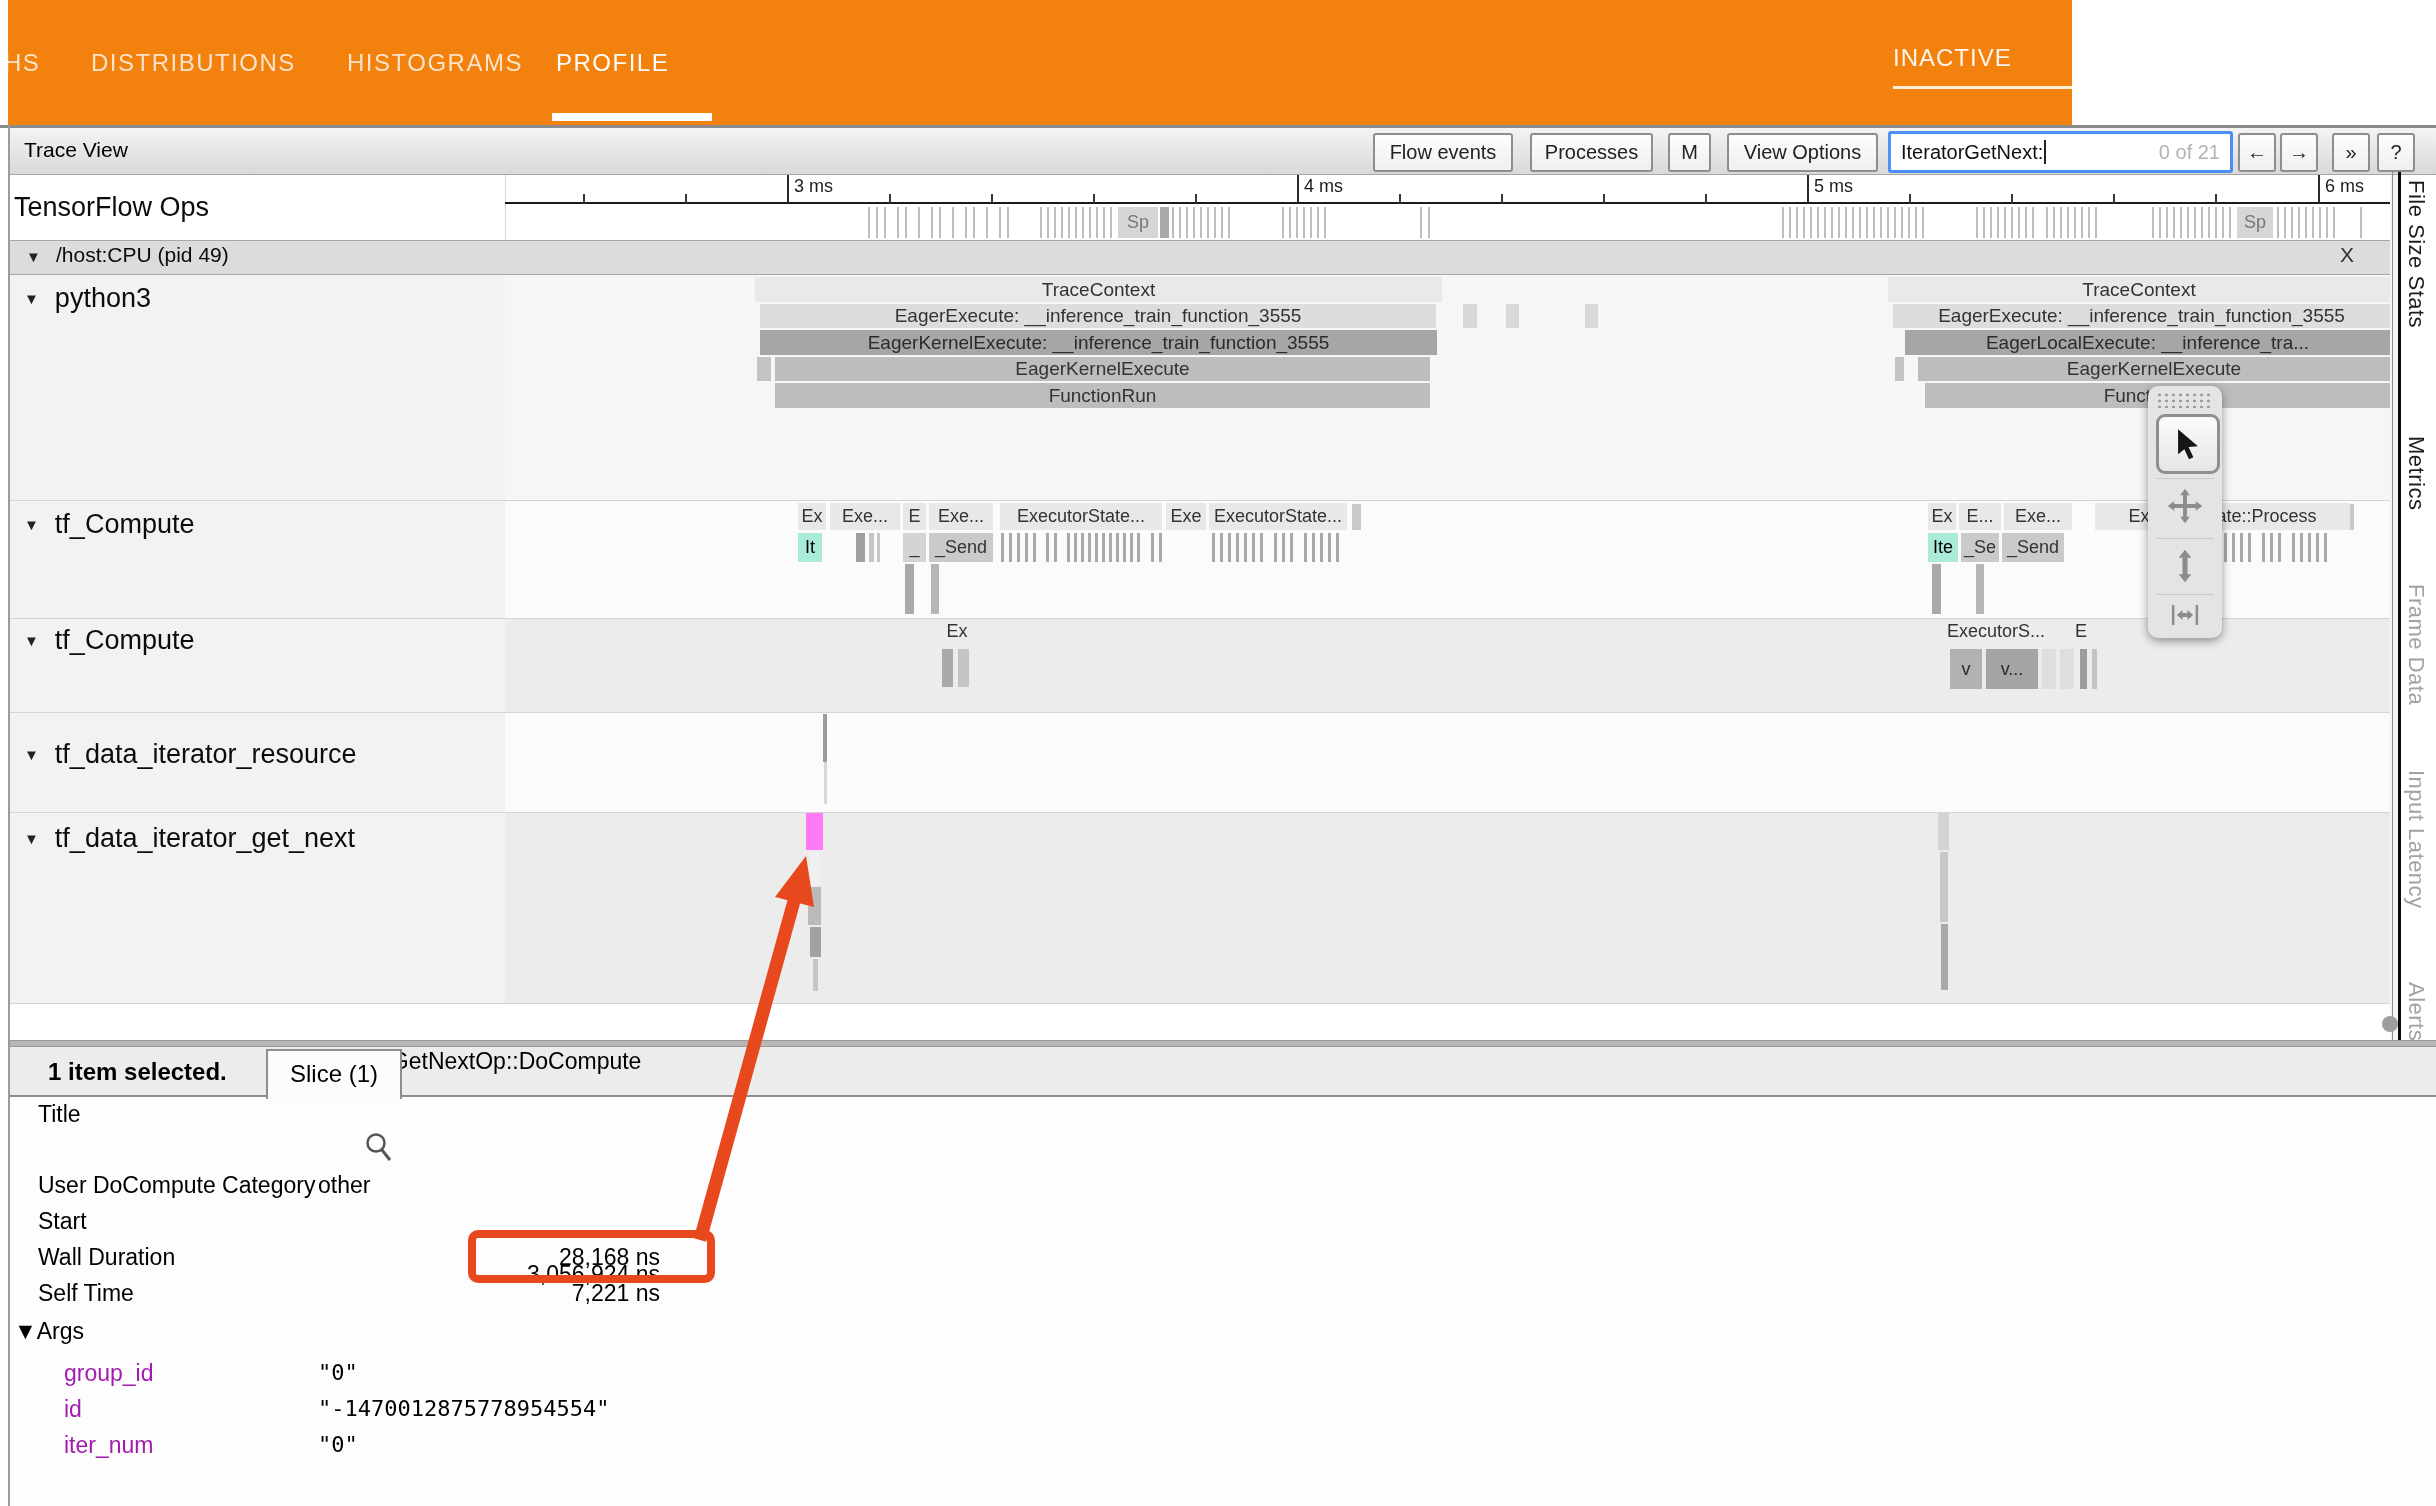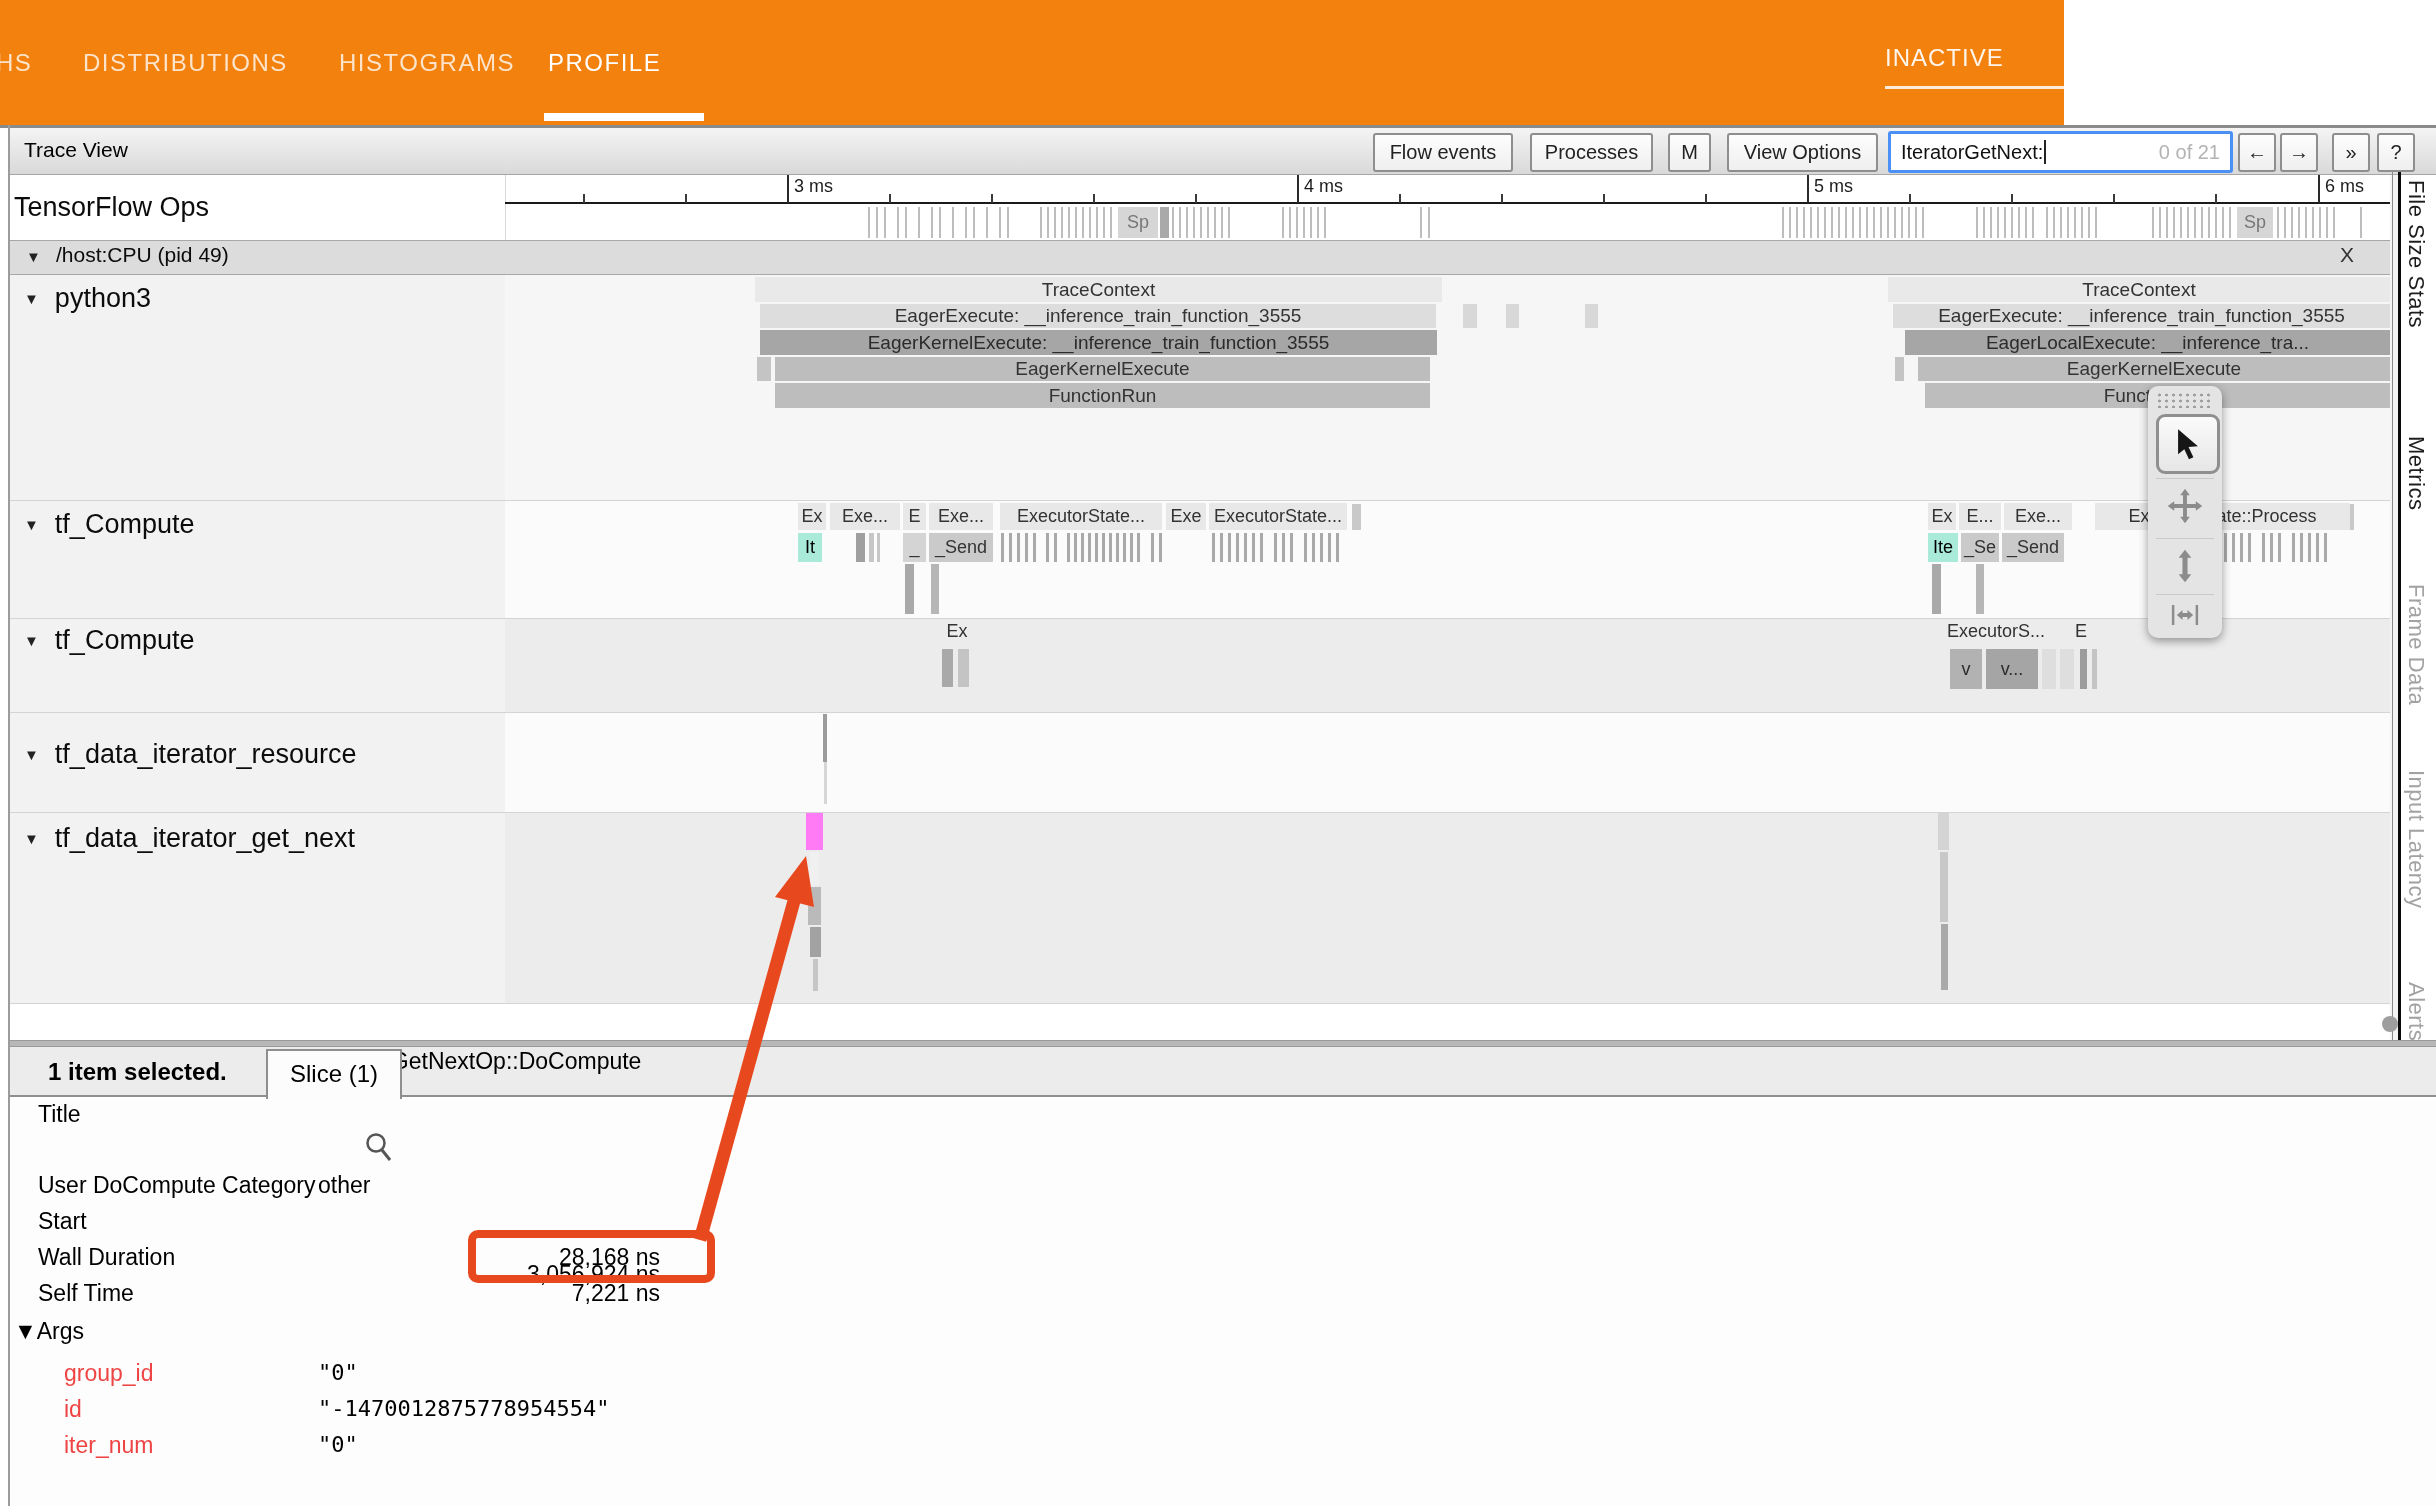--- a/index.html
+++ b/index.html
@@ -1,20 +1,20 @@
 <!DOCTYPE html>
 <html><head>
 <meta charset="utf-8">
 <style>
   html,body{margin:0;padding:0;background:#fff;}
   body{font-family:"Liberation Sans",sans-serif;}
   #stage{position:relative;width:2436px;height:1506px;overflow:hidden;background:#fff;}
   .abs{position:absolute;box-sizing:border-box;}
   
-  #appbar{left:0;top:0;width:2064px;height:125px;background:#f2810d;}
+  #appbar{left:8px;top:0;width:2064px;height:125px;background:#f2810d;}
   .tab{position:absolute;top:38px;height:50px;line-height:50px;font-size:24px;letter-spacing:1.5px;
        color:rgba(255,255,255,.78);font-weight:500;white-space:nowrap;}
   #tab-hs{left:-4px;}#tab-dist{left:83px;}#tab-hist{left:339px;}#tab-profile{left:548px;color:#fff;}
   #tab-underline{left:544px;top:113px;width:160px;height:8px;background:#fff;}
   #run-select{left:1885px;top:44px;font-size:24px;letter-spacing:1px;color:rgba(255,255,255,.92);}
   #run-underline{left:1885px;top:86px;width:282px;height:3px;background:rgba(255,255,255,.85);}
   #run-arrow{left:2133px;top:55px;width:0;height:0;border-left:10px solid transparent;
              border-right:10px solid transparent;border-top:12px solid #fff;}
   .appicon{position:absolute;top:36px;color:#fff;font-size:44px;line-height:50px;text-align:center;width:54px;}
   #icon-reload{left:2186px;font-weight:bold;font-size:42px;}
@@ -85,21 +85,21 @@
                  border-bottom:2px solid #8e8e8e;}
   #selected-text{left:48px;top:1047px;height:50px;line-height:50px;font-size:24px;font-weight:bold;color:#000;}
   #slice-tab{left:266px;top:1049px;width:136px;height:50px;background:#fcfcfc;border:2px solid #8e8e8e;
              border-bottom:none;z-index:2;text-align:center;line-height:46px;font-size:24px;color:#000;}
   #detail-body{left:10px;top:1099px;width:2426px;height:407px;background:#fdfdfd;}
   .dlabel{position:absolute;left:38px;font-size:23px;color:#000;white-space:nowrap;}
   .dvalue{position:absolute;left:318px;font-size:23px;color:#000;white-space:nowrap;}
   .dnum{position:absolute;left:318px;width:342px;text-align:right;font-size:23px;color:#000;}
   .dmono{font-family:"DejaVu Sans Mono","Liberation Mono",monospace;font-size:22px;}
   #args-header{left:14px;top:1318px;font-size:23px;color:#000;}
-  .alabel{position:absolute;left:64px;font-size:23px;color:#ef4444;}
+  .alabel{position:absolute;left:64px;font-size:23px;color:#a21caf;}
   
   #wall-box{left:468px;top:1230px;width:247px;height:53px;border:8px solid #e8481e;border-radius:10px;
             z-index:19;}
   #arrow-svg{left:0;top:0;z-index:20;pointer-events:none;}
 </style>
 </head>
 <body>
 
 <div id="stage">
 

